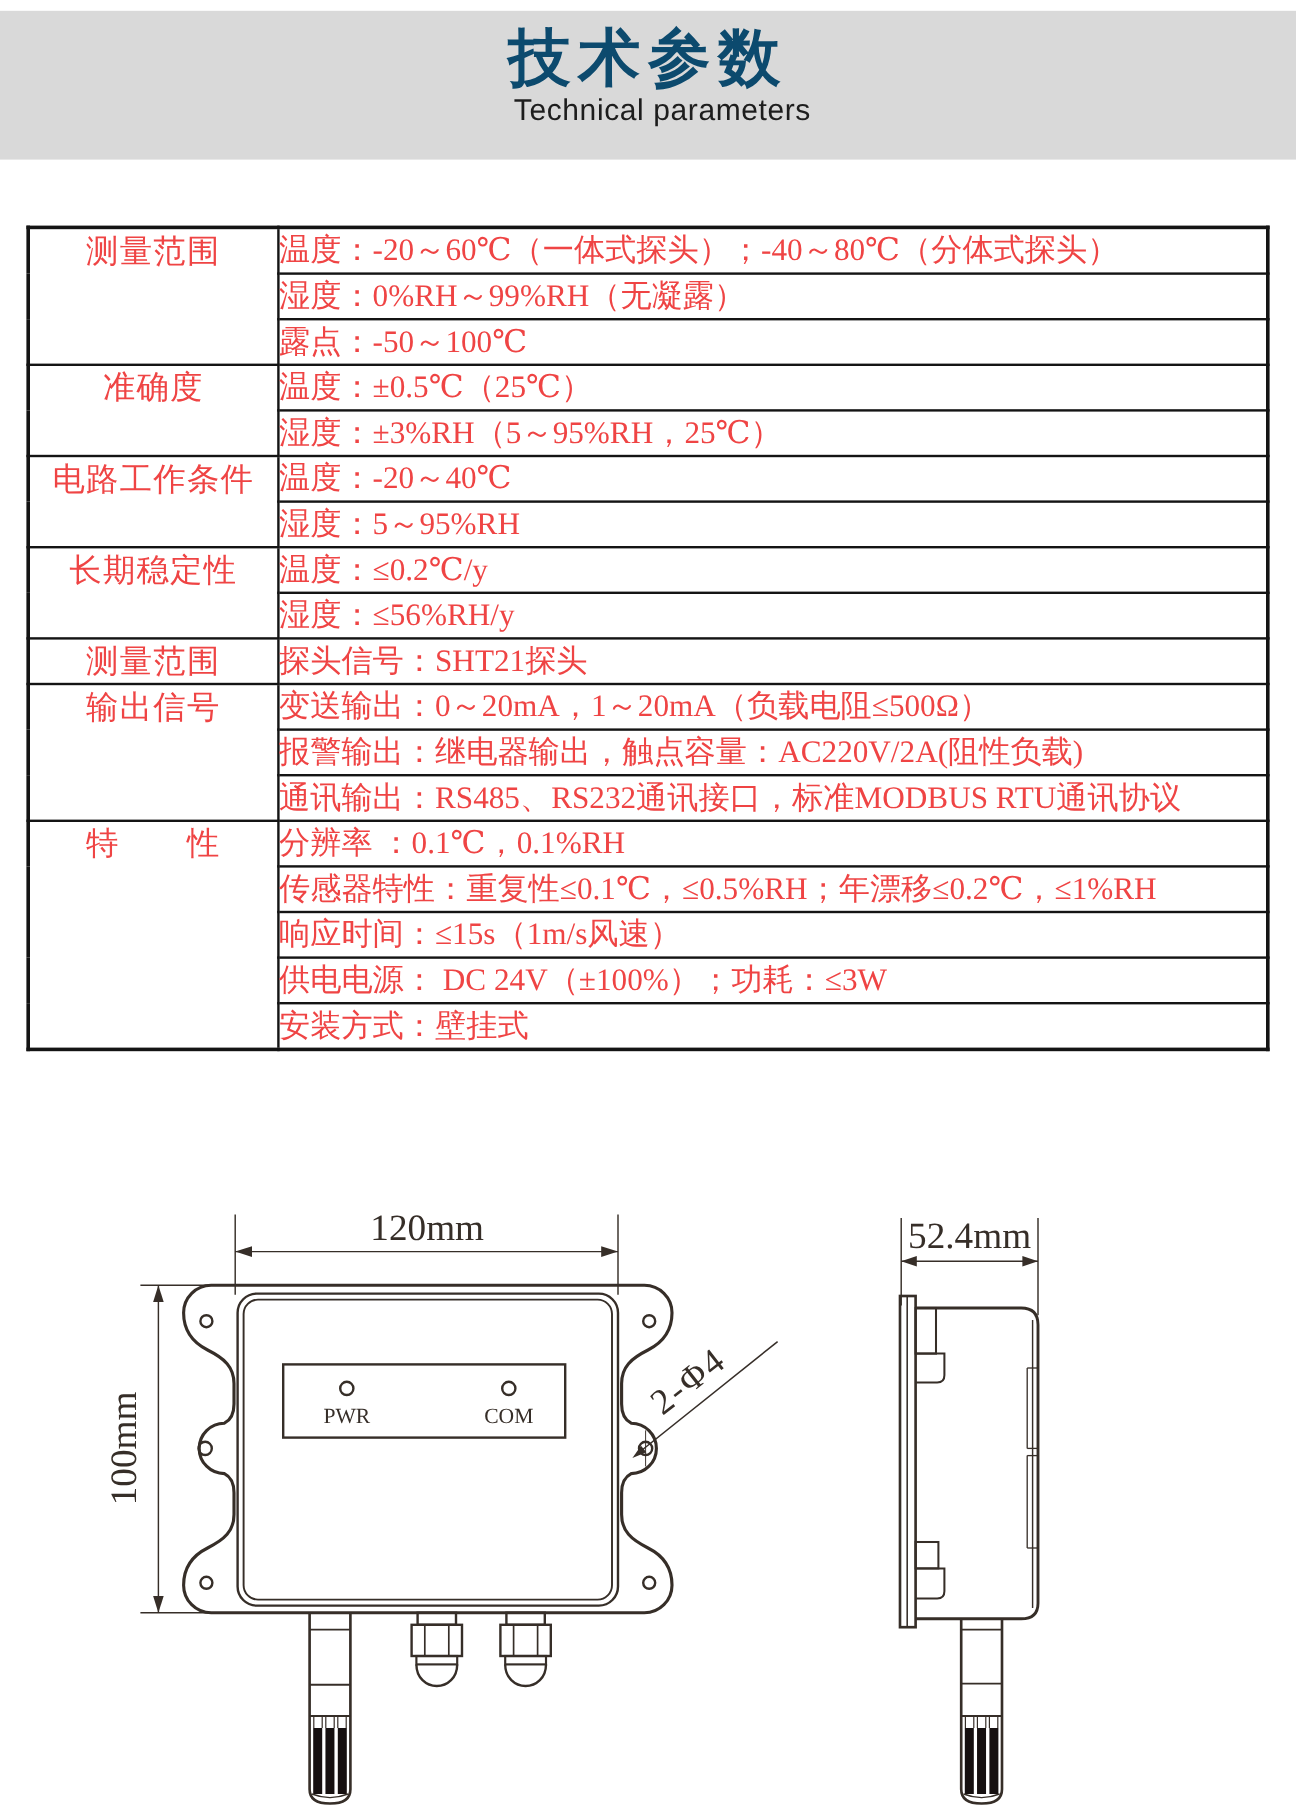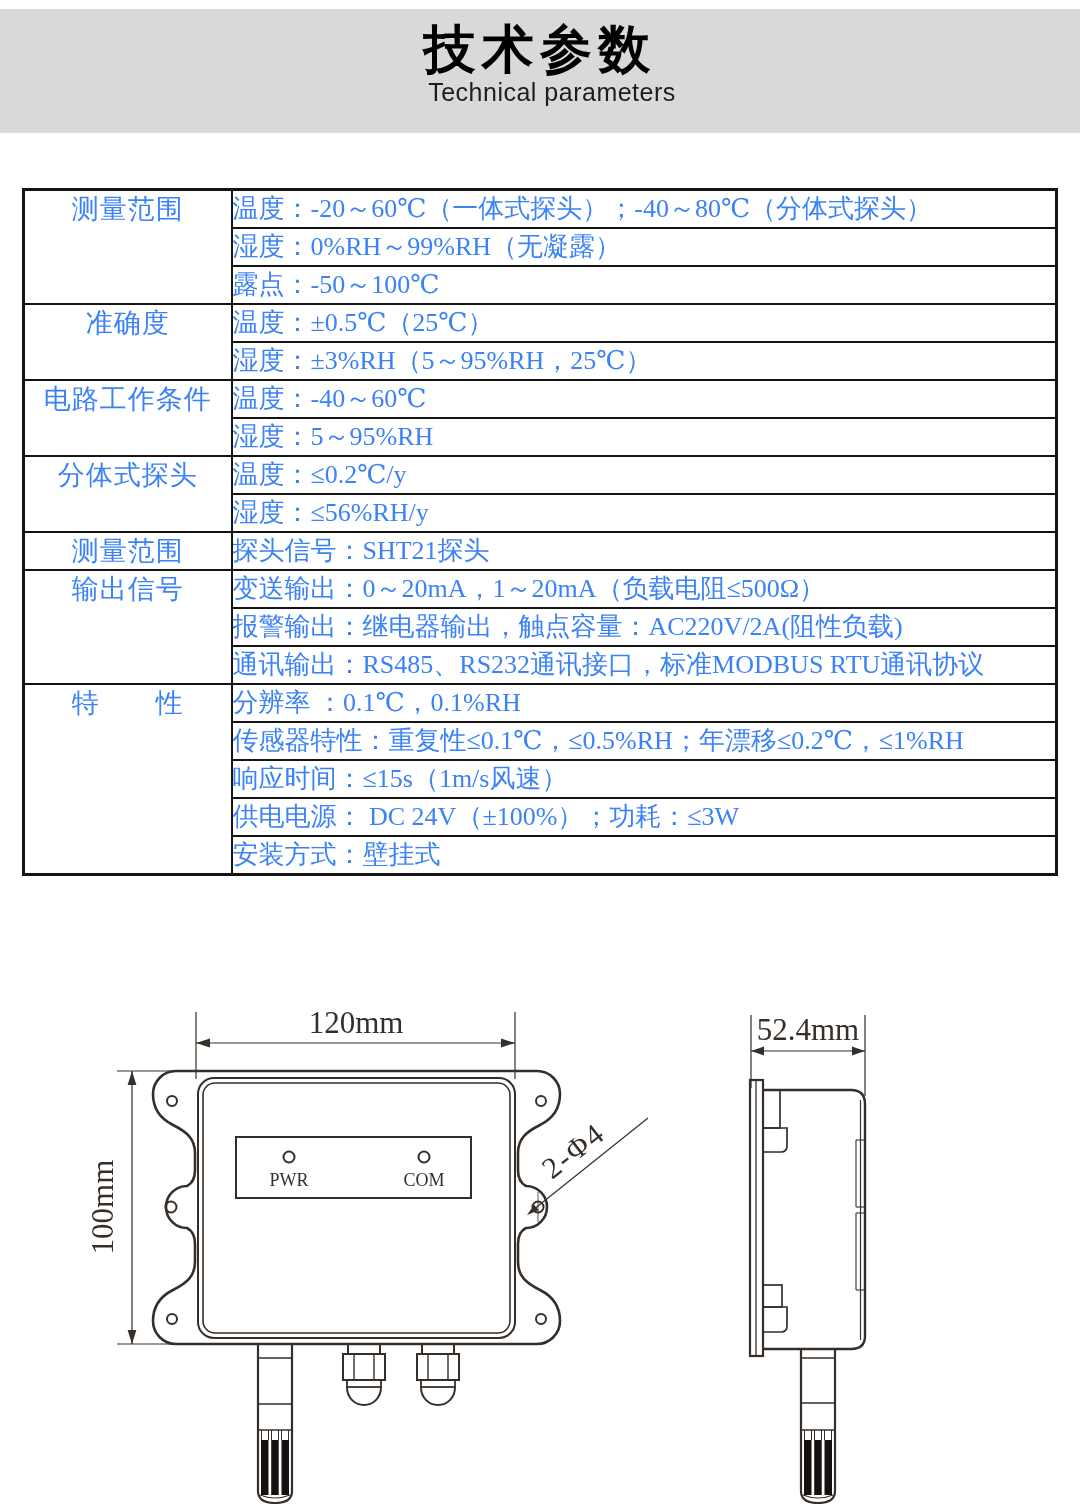--- a/index.html
+++ b/index.html
@@ -9,32 +9,32 @@
     overflow:hidden;
   }
   
   .header-band{
     position:absolute;left:0;top:9px;width:1080px;height:124px;
     background:#d9d9d9;text-align:center;
   }
   .page-title{
     margin:0;padding-top:12px;
     font-family:"Liberation Sans","DejaVu Sans",sans-serif;
-    font-size:52px;font-weight:700;color:#000000;letter-spacing:0.12em;line-height:1.1;
+    font-size:52px;font-weight:700;color:#0c4a6e;letter-spacing:0.12em;line-height:1.1;
   }
   .page-subtitle{
     margin:0;font-family:"Liberation Sans","DejaVu Sans",sans-serif;
     font-size:25px;font-weight:400;color:#1d1d1d;letter-spacing:0.5px;padding-left:24px;
   }
   
   table.spec{
     position:absolute;left:22px;top:188px;width:1036px;
     border-collapse:collapse;table-layout:fixed;
     border:3px solid #141414;
-    font-size:26px;color:#3b82f6;
+    font-size:26px;color:#ef4444;
   }
   table.spec td{
     border:2px solid #141414;height:36px;line-height:36px;
     padding:0;white-space:nowrap;
   }
   td.lbl{
     text-align:center;vertical-align:top;font-size:27px;letter-spacing:1px;
   }
   td.val{
     padding-left:37px;padding-right:6px;vertical-align:top;
@@ -72,28 +72,28 @@
     <tr>
       <td class="lbl" rowspan="2">准确度</td>
       <td class="val">温度：±0.5℃（25℃）</td>
     </tr>
     <tr>
         <td class="val">湿度：±3%RH（5～95%RH，25℃）</td>
       </tr>
 
     <tr>
       <td class="lbl" rowspan="2">电路工作条件</td>
-      <td class="val">温度：-40～60℃</td>
+      <td class="val">温度：-20～40℃</td>
     </tr>
     <tr>
         <td class="val">湿度：5～95%RH</td>
       </tr>
 
     <tr>
-      <td class="lbl" rowspan="2">分体式探头</td>
+      <td class="lbl" rowspan="2">长期稳定性</td>
       <td class="val">温度：≤0.2℃/y</td>
     </tr>
     <tr>
         <td class="val">湿度：≤56%RH/y</td>
       </tr>
 
     <tr>
       <td class="lbl">测量范围</td>
       <td class="val">探头信号：SHT21探头</td>
     </tr>

